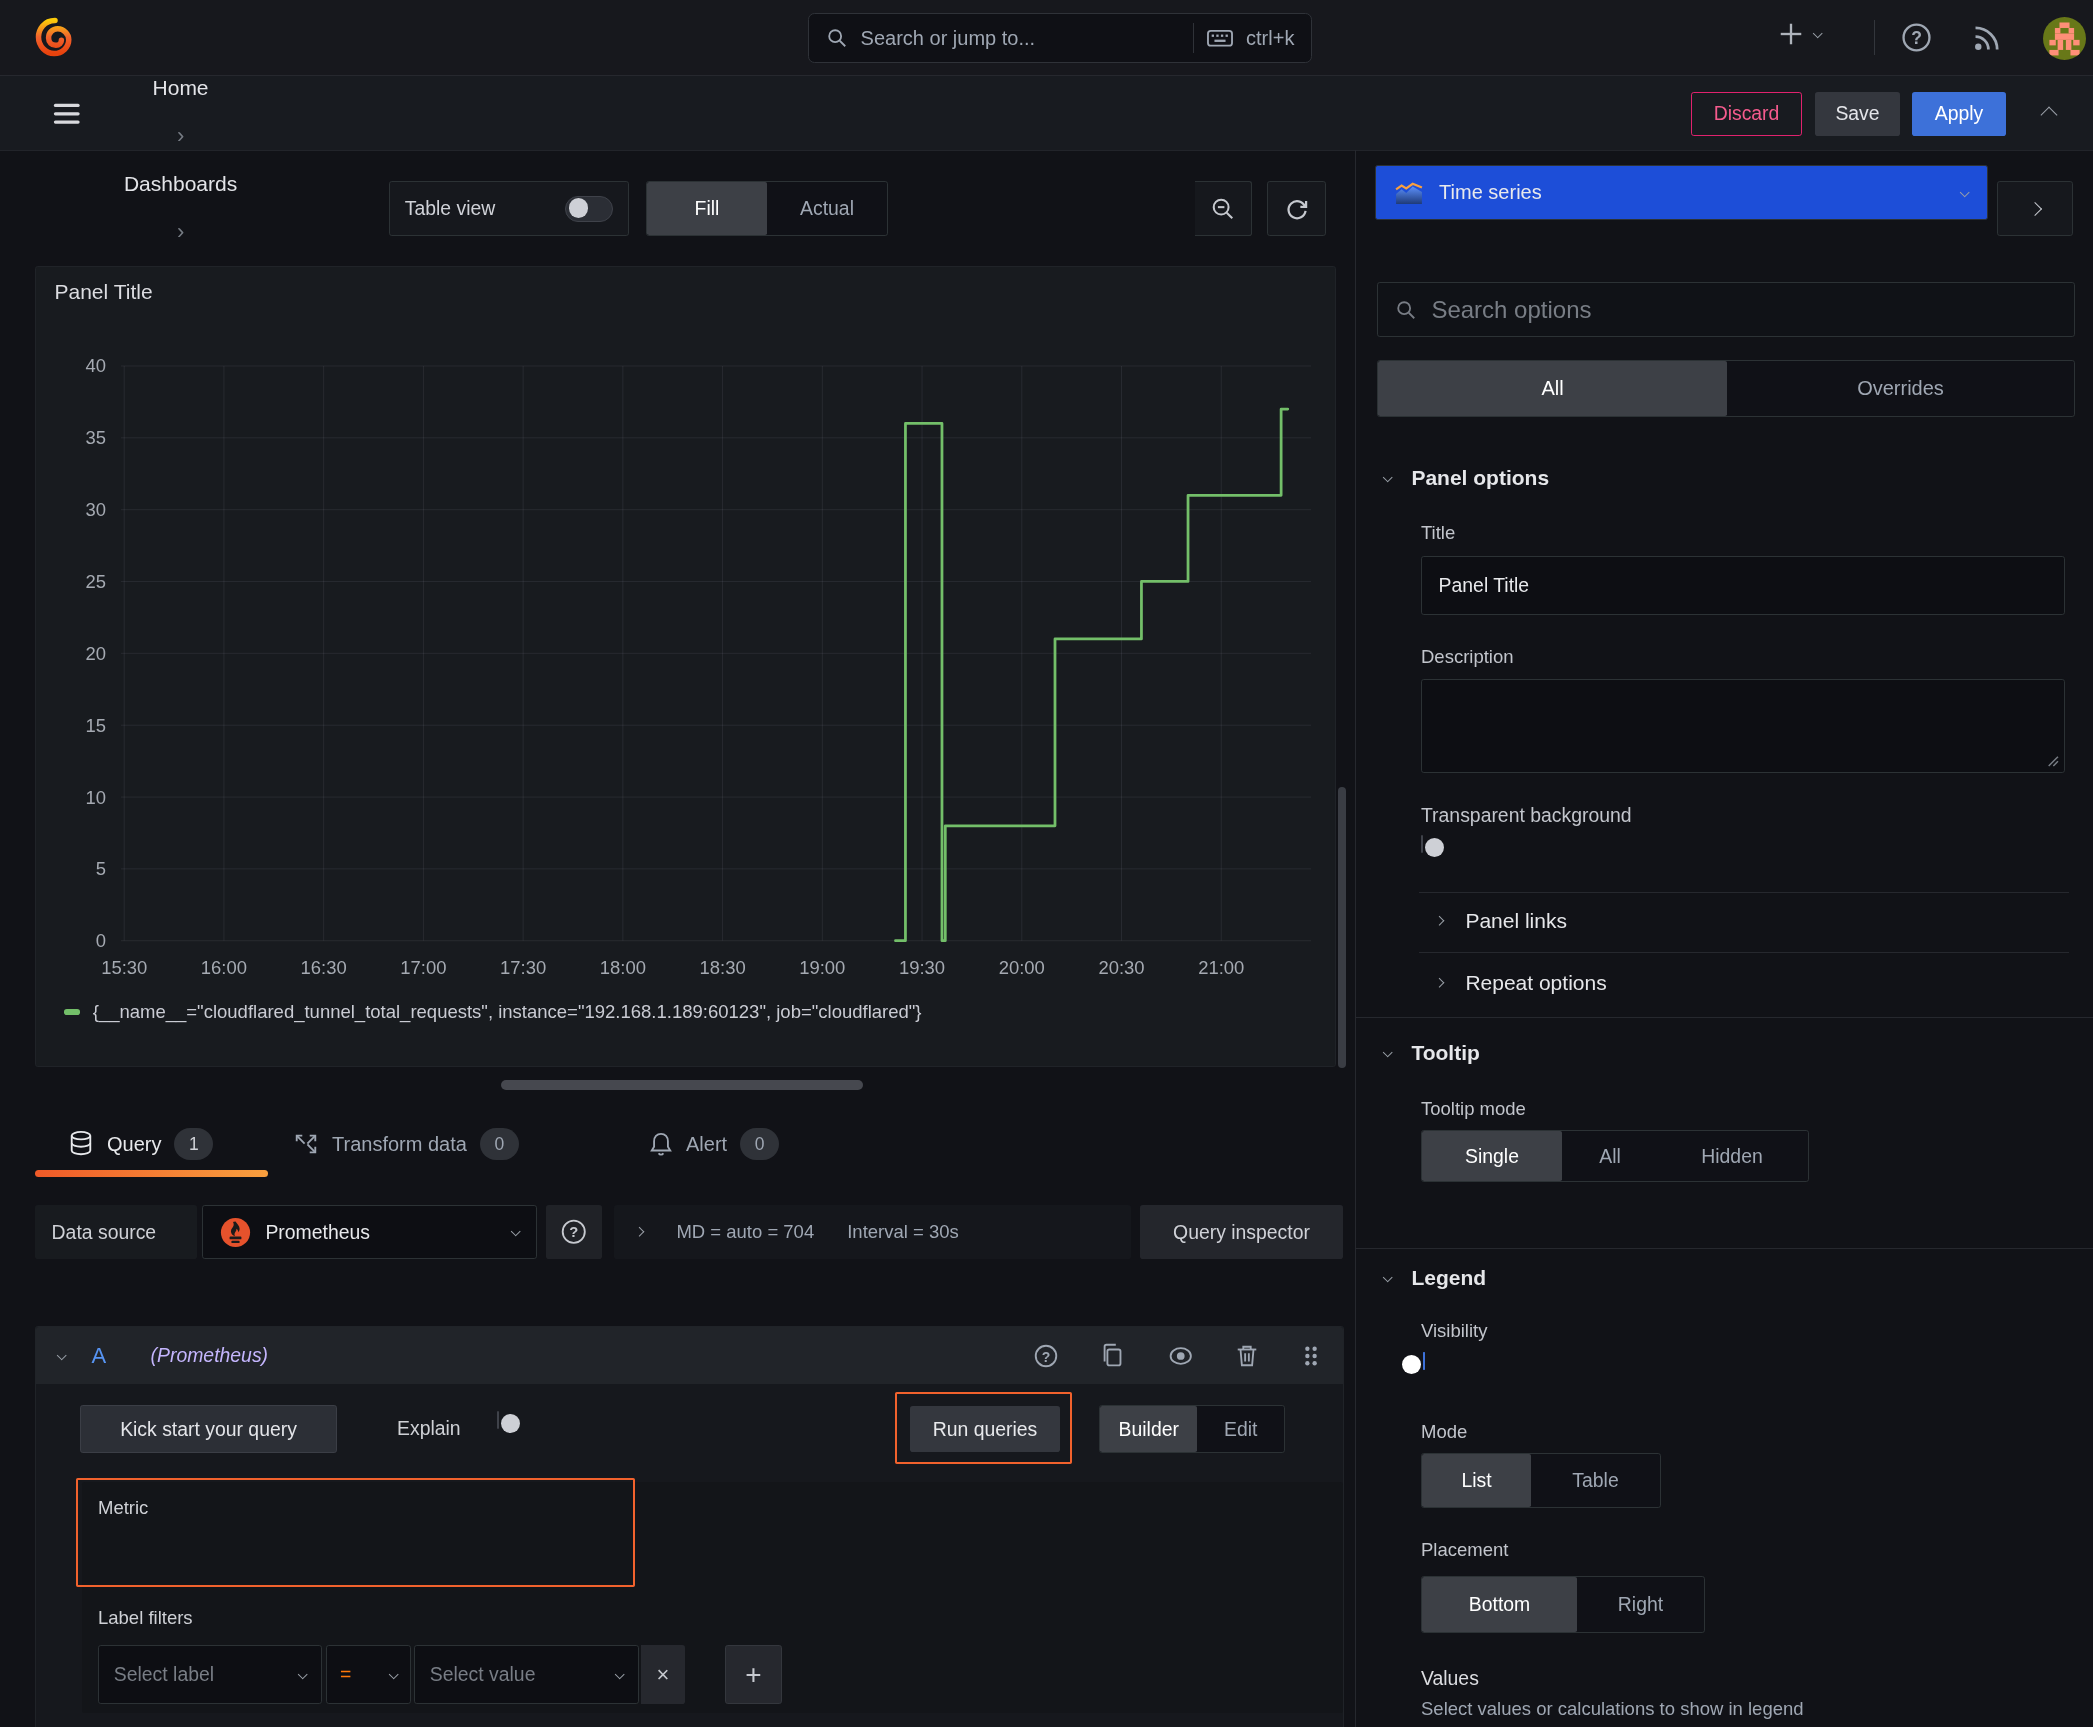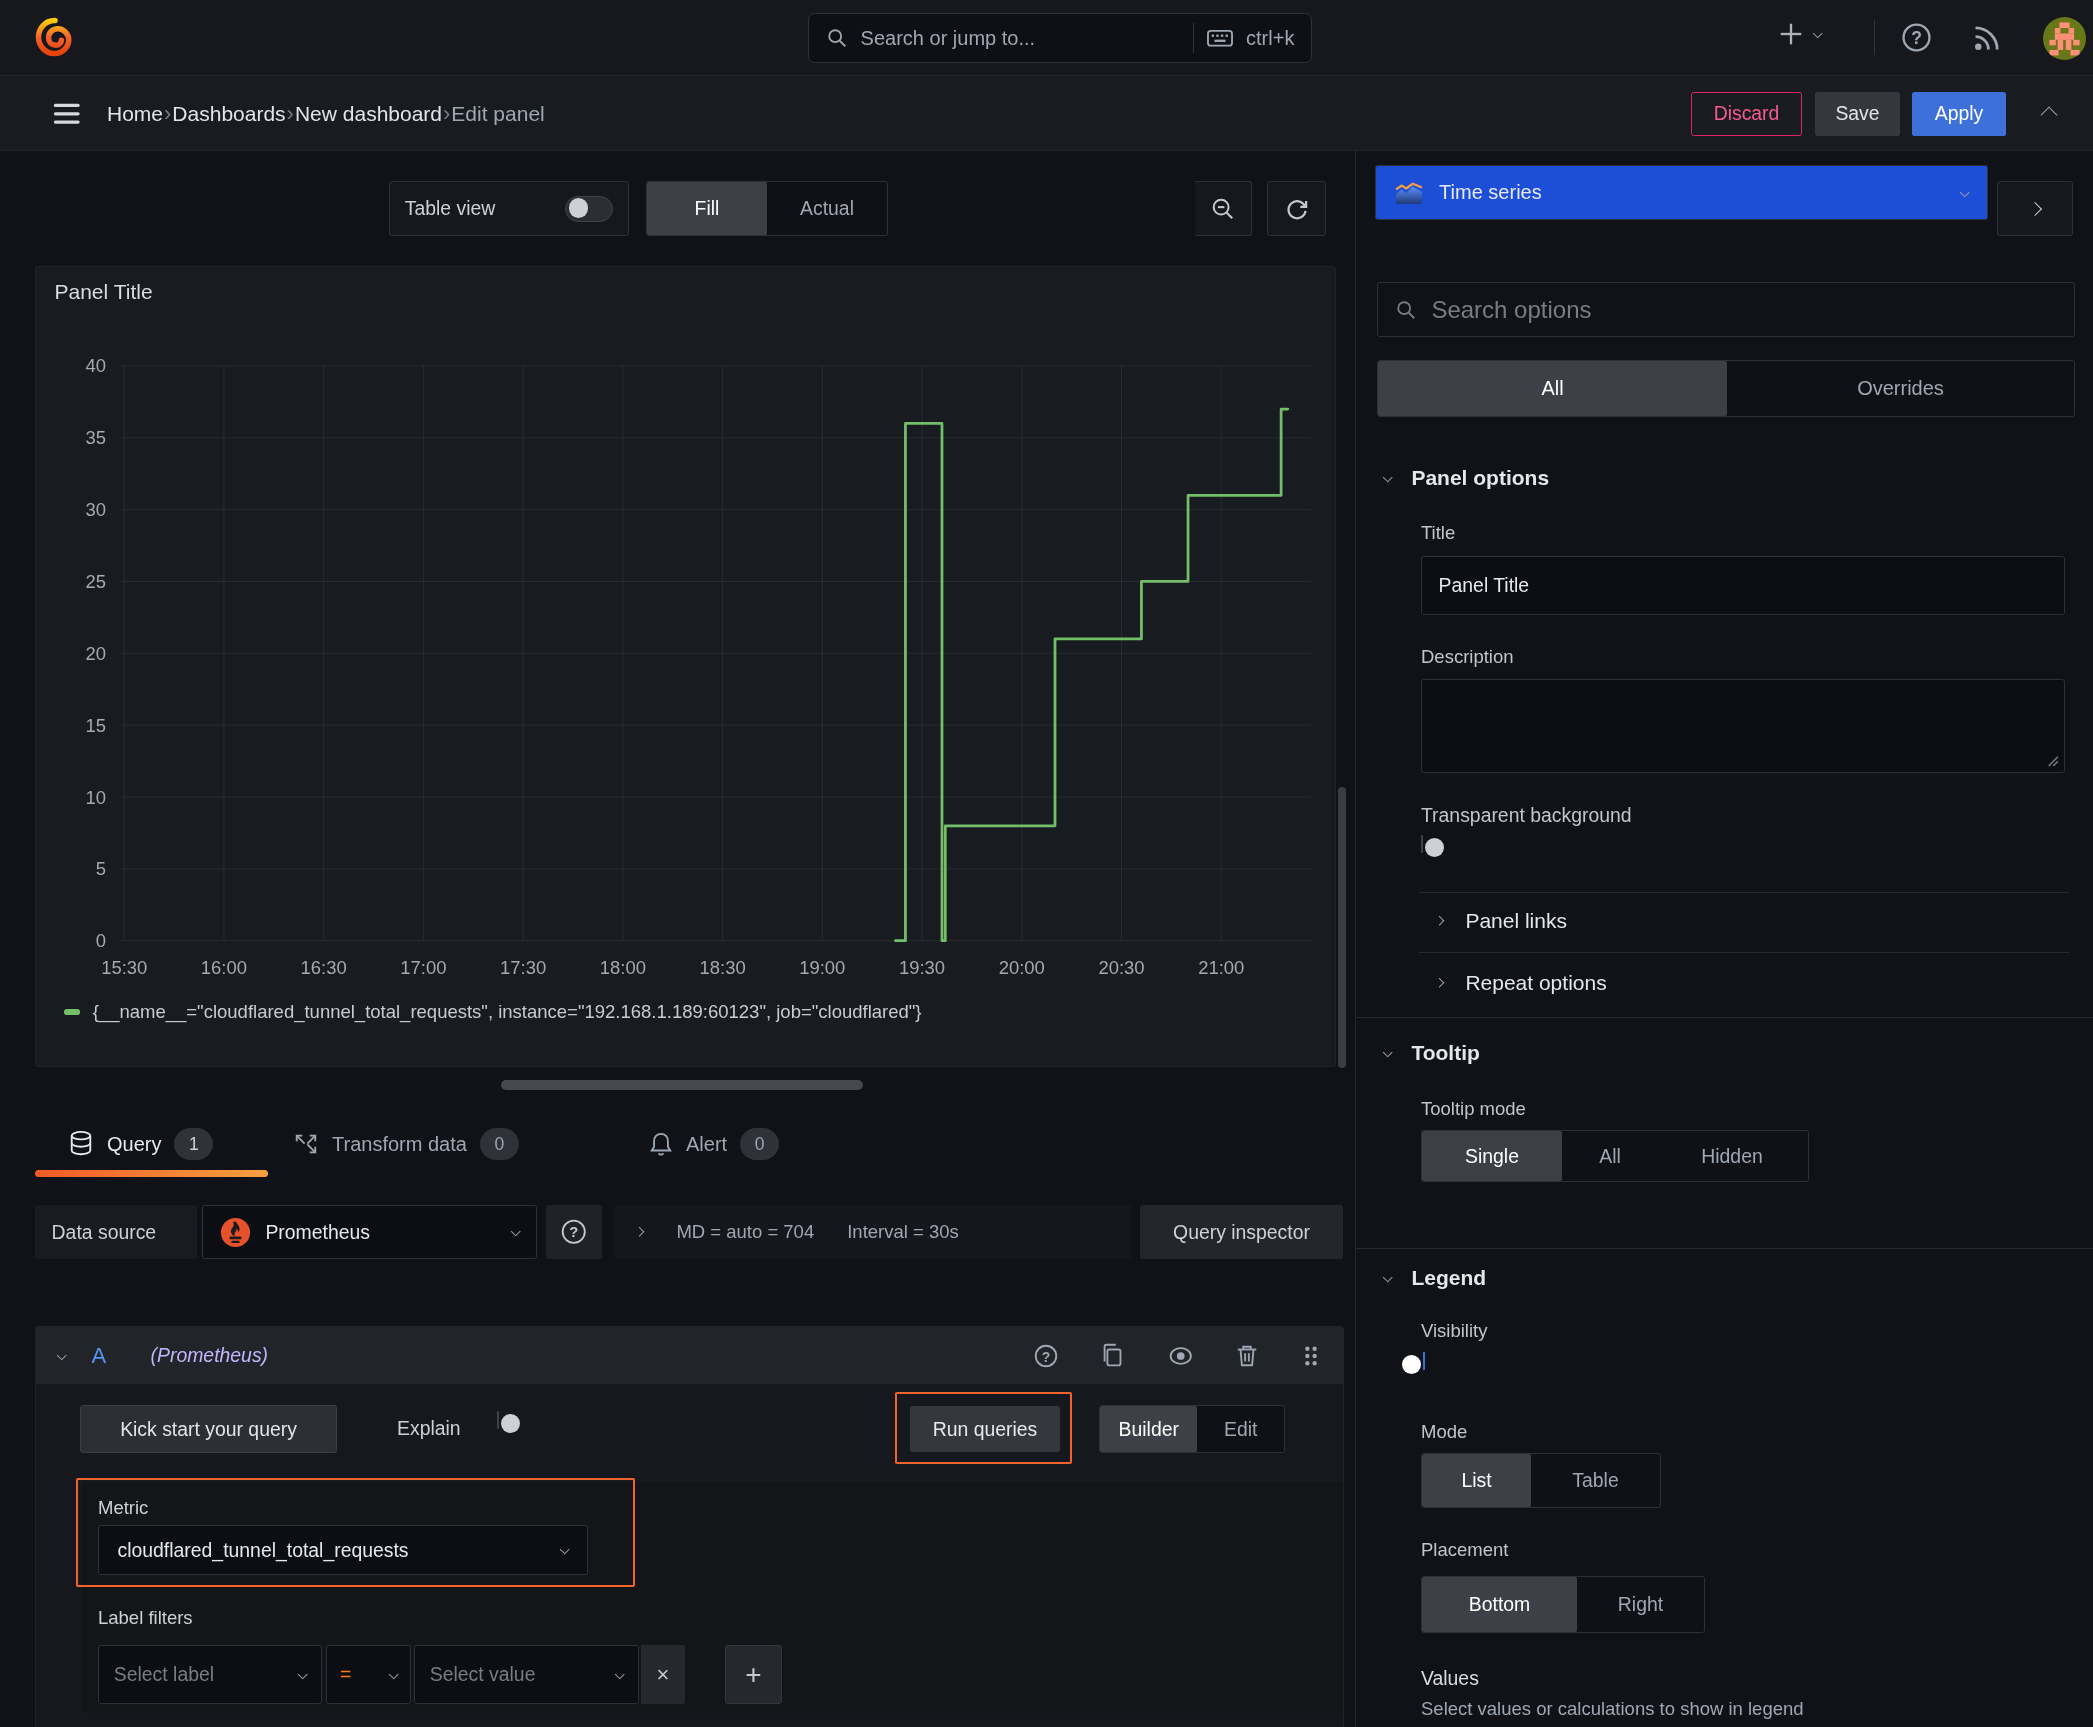--- a/index.html
+++ b/index.html
@@ -141,21 +141,21 @@
 
   
   <div class="abs" style="left:0;top:76px;width:2093px;height:75px;background:#181b20;border-bottom:0.9px solid #22242a;">
     <span class="abs icon" style="left:52px;top:24px;cursor:pointer;">
       <svg width="29.5" height="28" viewBox="0 0 32 30">
           <rect x="2" y="4" width="28" height="3.5" rx="1.7" fill="#d8d9dd"></rect>
           <rect x="2" y="13" width="28" height="3.5" rx="1.7" fill="#d8d9dd"></rect>
           <rect x="2" y="22" width="28" height="3.5" rx="1.7" fill="#d8d9dd"></rect>
         </svg>
     </span>
-    <div class="abs row" style="left:107px;top:0;height:75px;gap:1px;font-size:21px;">
+    <div class="abs row" style="left:107px;top:0;height:75px;gap:23px;font-size:21px;flex-direction:column;">
       <span style="cursor:pointer;color:#e3e4e8;">Home</span>
       <span class="txt3" style="font-size:22px;">›</span>
       <span style="cursor:pointer;color:#e3e4e8;">Dashboards</span>
       <span class="txt3" style="font-size:22px;">›</span>
       <span style="cursor:pointer;color:#e3e4e8;">New dashboard</span>
       <span class="txt3" style="font-size:22px;">›</span>
       <span style="color:#9fa7b3;">Edit panel</span>
     </div>
     <div class="abs btn danger" style="left:1691px;top:91px;width:111px;height:44px;top:15.7px;">Discard</div>
     <div class="abs btn secondary" style="left:1815px;top:15.7px;width:85px;height:44px;">Save</div>
@@ -369,24 +369,20 @@
     <span class="abs tgl" style="left:461px;top:85px;"><span class="knob"></span></span>
     <div class="abs btn" style="left:874px;top:79px;width:150px;height:46px;background:#34373e;color:#e8e9ec;">Run queries</div>
     <div class="abs seg-group" style="left:1063px;top:78px;width:186px;height:48px;">
       <span class="seg on" style="width:98px;">Builder</span>
       <span class="seg" style="width:87px;">Edit</span>
     </div>
 
     
     <div class="abs" style="left:46px;top:155px;width:1261px;height:231px;background:#131519;border-radius:2.8px;"></div>
     <span class="abs" style="left:62px;top:170px;font-size:18.5px;color:#cfd1d6;">Metric</span>
-    <div class="abs sel" style="left:62px;top:198px;width:490px;height:50px;padding:0 18.5px;cursor:pointer;">
-      <span style="color:#e8e9ec;flex:1;">cloudflared_tunnel_total_requests</span>
-      <span class="chev sm"></span>
-    </div>
     <span class="abs" style="left:62px;top:280px;font-size:18.5px;color:#cfd1d6;">Label filters</span>
     <div class="abs sel" style="left:62px;top:318px;width:224px;height:59px;padding:0 14.8px;cursor:pointer;">
       <span style="color:#787d85;flex:1;">Select label</span>
       <span class="chev sm"></span>
     </div>
     <div class="abs sel" style="left:290px;top:318px;width:85px;height:59px;padding:0 13px;cursor:pointer;gap:9.2px;">
       <span style="color:#ff780a;flex:1;">=</span>
       <span class="chev sm"></span>
     </div>
     <div class="abs sel" style="left:378px;top:318px;width:225px;height:59px;padding:0 14.8px;cursor:pointer;">

